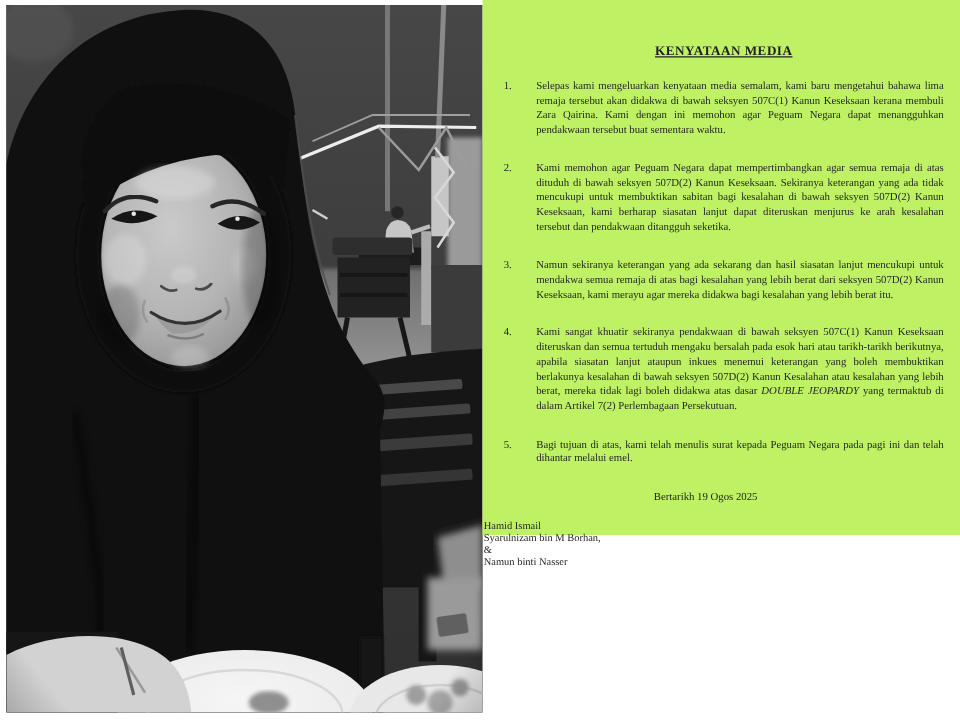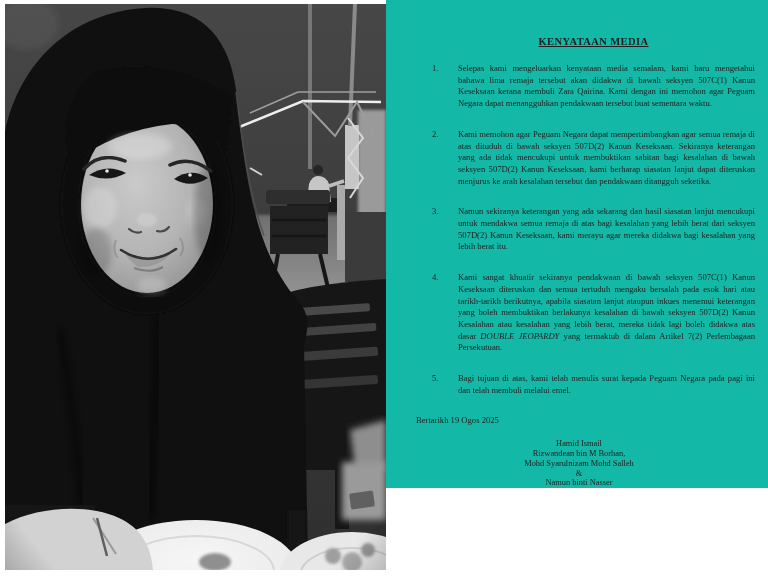--- a/index.html
+++ b/index.html
@@ -4,30 +4,30 @@
 <style>
   html,body{margin:0;padding:0;}
   body{width:768px;height:576px;background:#ffffff;font-family:"Liberation Serif", serif;}
   .page{position:relative;width:768px;height:576px;background:#ffffff;overflow:hidden;}
 
   
   .photo-wrap{position:absolute;left:5px;top:4px;width:381px;height:566px;overflow:hidden;background:#3d3d3d;}
   .photo-wrap svg{display:block;}
 
   
-  .doc{position:absolute;left:386px;top:0;width:382px;height:488px;background:#14b8a6;
-       color:#1f1f1f;box-sizing:border-box;padding:36px 13px 0 46px;}
+  .doc{position:absolute;left:386px;top:0;width:382px;height:428px;background:#bef264;
+       color:#1f1f1f;box-sizing:border-box;padding:36px 13px 0 17px;}
   .doc-title{text-align:center;font-weight:bold;font-size:10.5px;letter-spacing:0.4px;
        text-decoration:underline;margin-bottom:16px;}
   .para{display:flex;margin-bottom:19px;}
   .para-num{flex:none;width:26px;font-size:8.6px;line-height:11.7px;}
   .para-txt{flex:1;font-size:8.6px;line-height:11.7px;text-align:justify;}
   .em{font-style:italic;}
-  .dateline{font-size:8.6px;line-height:11.7px;margin:0 13px 0 -16px;}
-  .signatories{text-align:center;font-size:8.4px;line-height:9.8px;margin:12px 13px 0 -16px;}
+  .dateline{text-align:center;font-size:8.6px;line-height:11.7px;margin:0 13px 0 -16px;}
+  .signatories{font-size:8.4px;line-height:9.8px;margin:12px 13px 0 -16px;}
 </style>
 </head>
 <body>
 
 <div class="page">
 
   <div class="photo-wrap">
     <svg width="381" height="566" viewBox="0 0 381 566" xmlns="http://www.w3.org/2000/svg">
       <defs>
         <linearGradient id="bgG" x1="0" y1="0" x2="0" y2="1">
@@ -210,27 +210,26 @@
       <div class="para-txt">Namun sekiranya keterangan yang ada sekarang dan hasil siasatan lanjut mencukupi untuk mendakwa semua remaja di atas bagi kesalahan yang lebih berat dari seksyen 507D(2) Kanun Keseksaan, kami merayu agar mereka didakwa bagi kesalahan yang lebih berat itu.</div>
     </div>
 
     <div class="para">
       <div class="para-num">4.</div>
       <div class="para-txt"><span>Kami sangat khuatir sekiranya pendakwaan di bawah seksyen 507C(1) Kanun Keseksaan diteruskan dan semua tertuduh mengaku bersalah pada esok hari atau tarikh-tarikh berikutnya, apabila siasatan lanjut ataupun inkues menemui keterangan yang boleh membuktikan berlakunya kesalahan di bawah seksyen 507D(2) Kanun Kesalahan atau kesalahan yang lebih berat, mereka tidak lagi boleh didakwa atas dasar </span><span class="em">DOUBLE JEOPARDY</span><span> yang termaktub di dalam Artikel 7(2) Perlembagaan Persekutuan.</span></div>
     </div>
 
     <div class="para">
       <div class="para-num">5.</div>
-      <div class="para-txt">Bagi tujuan di atas, kami telah menulis surat kepada Peguam Negara pada pagi ini dan telah membuli melalui emel.</div>
+      <div class="para-txt">Bagi tujuan di atas, kami telah menulis surat kepada Peguam Negara pada pagi ini dan telah dihantar melalui emel.</div>
     </div>
 
     <div class="dateline">Bertarikh 19 Ogos 2025</div>
 
     <div class="signatories">
       <div>Hamid Ismail</div>
-      <div>Rizwandean bin M Borhan,</div>
-      <div>Mohd Syarulnizam Mohd Salleh</div>
+      <div>Syarulnizam bin M Borhan,</div>
       <div>&amp;</div>
       <div>Namun binti Nasser</div>
     </div>
   </div>
 
 </div>
 
 </body></html>

